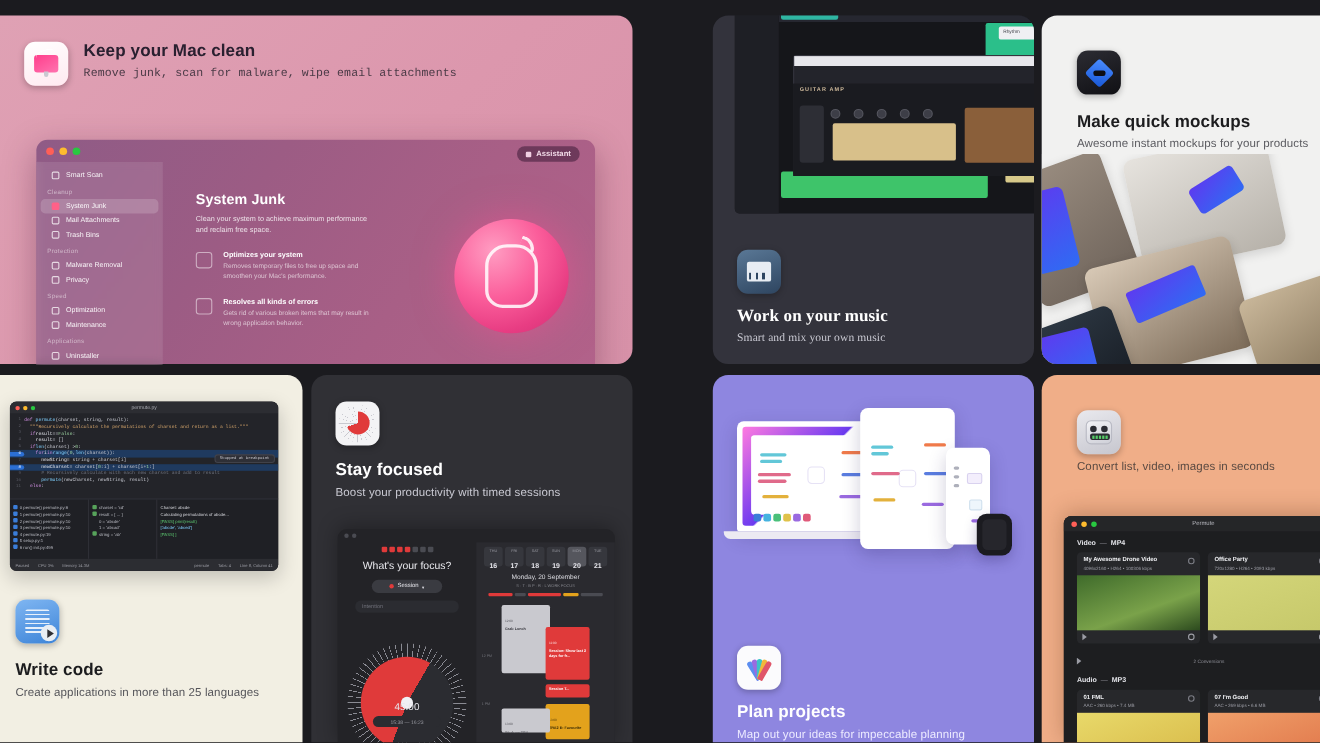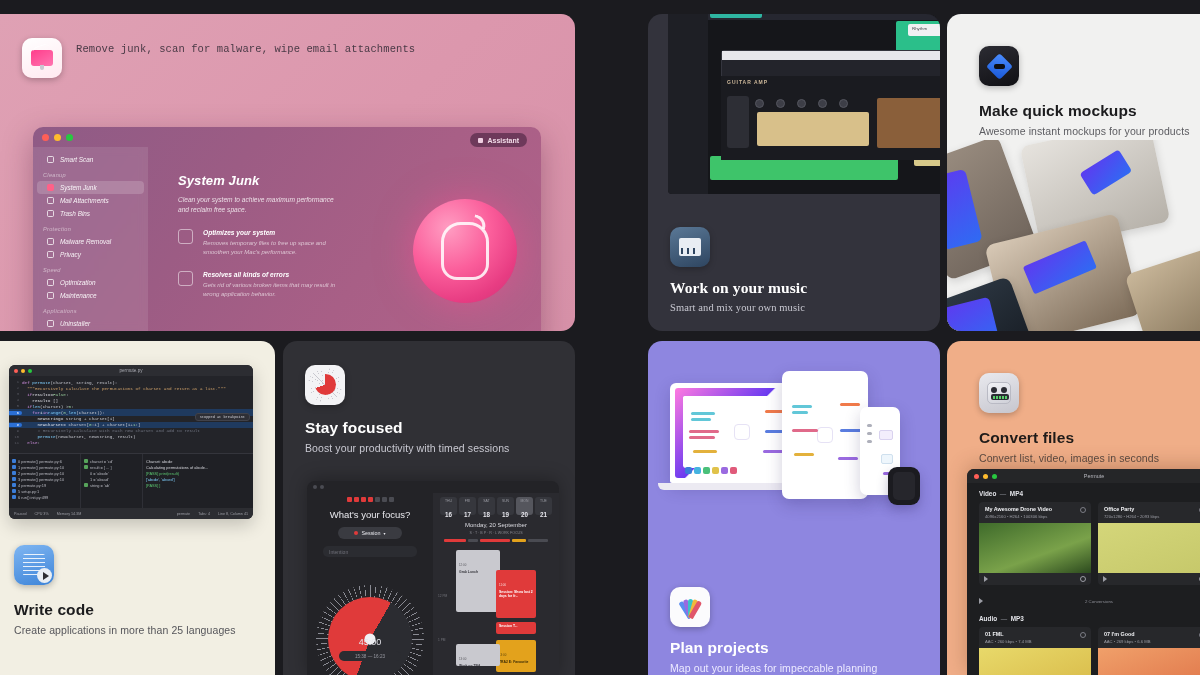--- a/index.html
+++ b/index.html
@@ -56,21 +56,21 @@
   .win-bar { height: 20px; display:flex; align-items:center; padding-left:9px; gap:5px; }
   .dot { width:7px; height:7px; border-radius:50%; }
   .dot.r{background:#ff5f57;} .dot.y{background:#febc2e;} .dot.g{background:#28c840;}
   .assistant-pill {
     position:absolute; right:14px; top:6px; height:14px; padding:0 8px;
     border-radius:7px; background:rgba(60,25,55,.55);
     display:flex; align-items:center; gap:4px;
     font-size:7px; color:#f3dce9; font-weight:600;
   }
   .assistant-pill .sq{width:5px;height:5px;border-radius:1px;background:#f0cfe2;}
-  .cmm-body { display:flex; height: 200px; font-style: italic; }
+  .cmm-body { display:flex; height: 200px; }
   .cmm-side {
     width: 115px; background: rgba(255,255,255,.1);
     padding: 6px 0 0 0; backdrop-filter: blur(4px);
   }
   .side-group { font-size:5.6px; color:rgba(255,255,255,.5); padding: 6px 0 3px 10px; letter-spacing:.3px;}
   .side-item {
     display:flex; align-items:center; gap:6px; height:13px;
     padding-left:10px; font-size:6.4px; color:rgba(255,255,255,.92);
     margin: 0 4px; border-radius:4px;
   }
@@ -304,20 +304,21 @@
 <body>
 
 <div class="stage">
 
   <div class="card" id="card-clean">
     <div class="hd">
       <div class="card-icon cmm-icon">
         <div class="mon"></div>
       </div>
       <div>
+        <div class="card-title">Keep your Mac clean</div>
         <div class="card-sub">Remove junk, scan for malware, wipe email attachments</div>
       </div>
     </div>
 
     <div class="cmm-win">
       <div class="win-bar">
         <span class="dot r"></span>
         <span class="dot y"></span>
         <span class="dot g"></span>
         <span class="assistant-pill">
@@ -763,21 +764,20 @@
             <span class="eye" style="right:3px"></span>
           <span class="mouth">
               <i></i>
               <i></i>
               <i></i>
               <i></i>
               <i></i>
             </span>
         </div>
       </div>
-      <div class="card-title">Convert files</div>
       <div class="card-sub">Convert list, video, images in seconds</div>
     </div>
 
     <div class="perm">
       <div class="bar">
         <span class="dot r"></span>
         <span class="dot y"></span>
         <span class="dot g"></span>
         <span class="ttl">Permute</span>
       </div>

